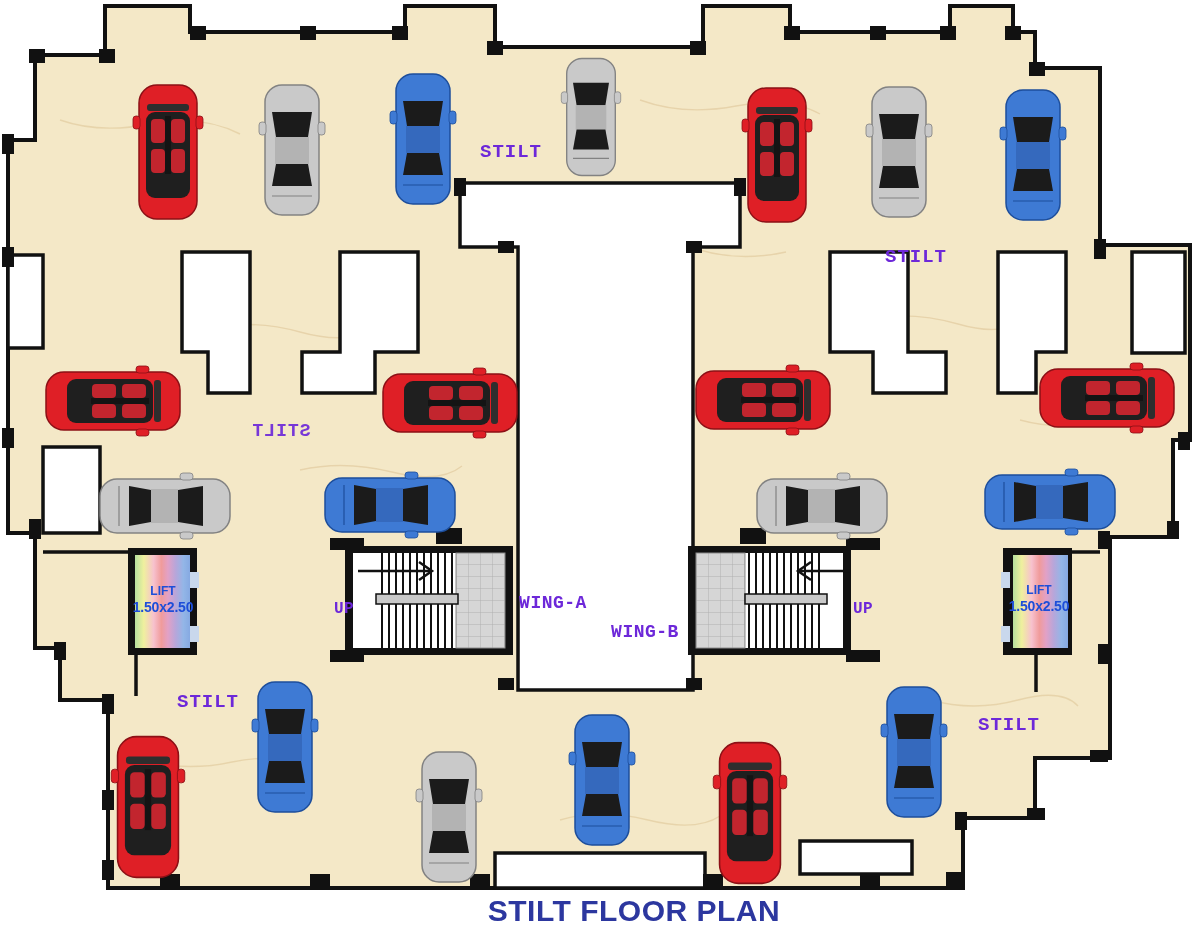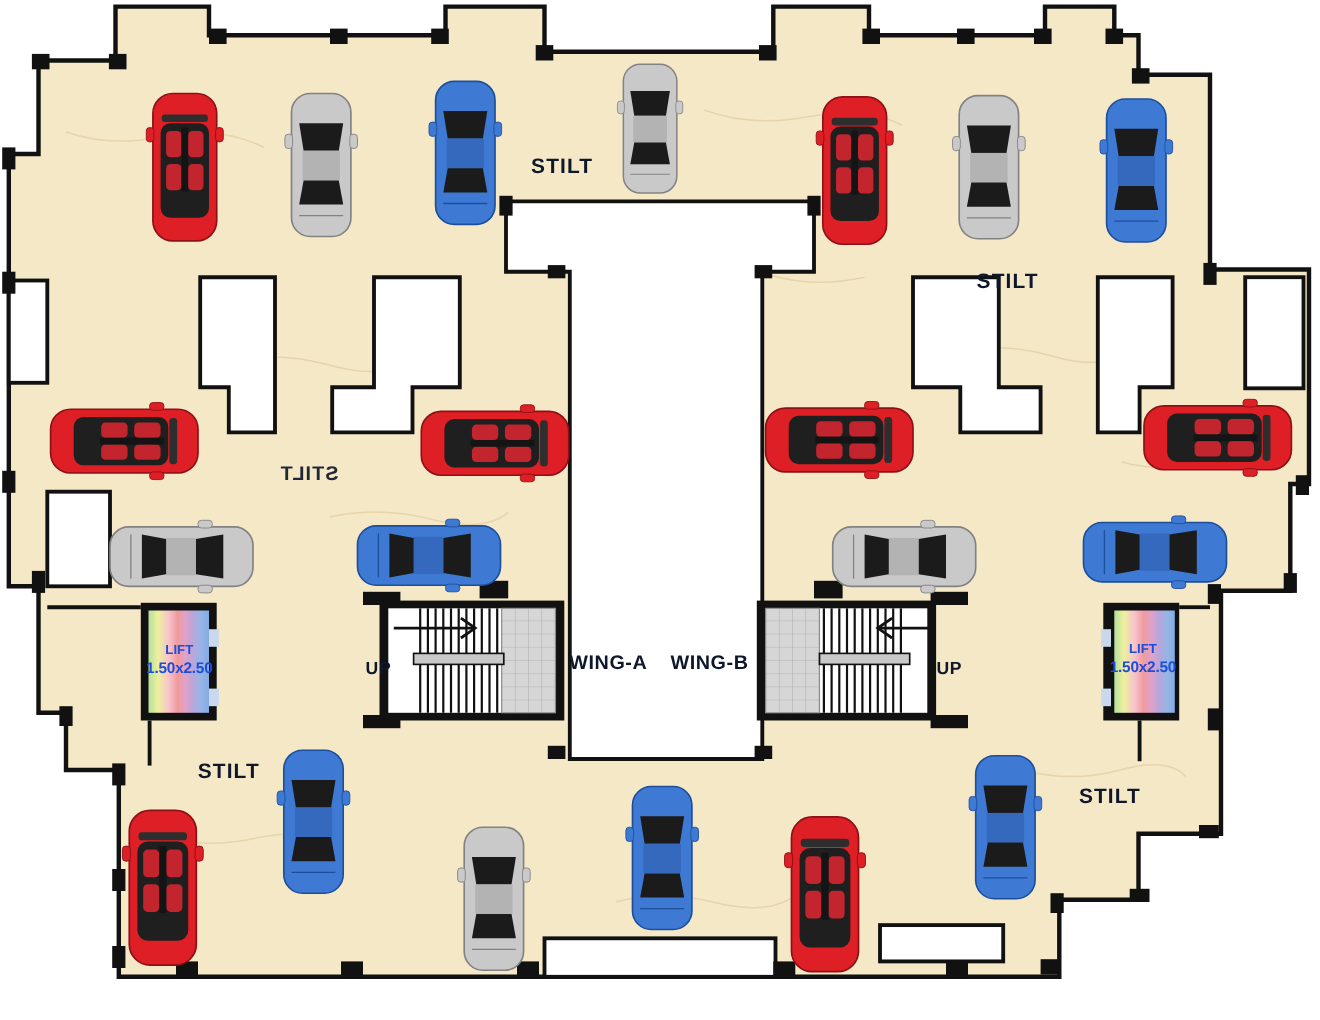--- a/index.html
+++ b/index.html
@@ -3,22 +3,22 @@
 <meta charset="utf-8">
 <style>
   html,body{margin:0;padding:0;background:#ffffff;}
   #stage{
     position:relative;width:1200px;height:927px;background:#ffffff;overflow:hidden;
     font-family:"Liberation Sans", sans-serif;
   }
   #plan-svg{position:absolute;left:0;top:0;}
   .label{
     position:absolute;transform:translate(-50%,-50%);
-    color:#0f172a;font-weight:bold;white-space:nowrap;
-    -webkit-user-select:none;user-select:none;
+    color:#6d28d9;font-weight:bold;white-space:nowrap;
+    -webkit-user-select:none;user-select:none;font-family:Liberation Mono, monospace;
   }
   .stilt{font-size:19px;letter-spacing:1px;}
   .stilt-mirror{font-size:18px;letter-spacing:1px;transform:translate(-50%,-50%) scaleX(-1);opacity:.92;}
   .up{font-size:16px;letter-spacing:.5px;margin-top:38px;}
   .wing{font-size:18px;letter-spacing:.5px;}
   .lift-label{
     position:absolute;transform:translate(-50%,-50%);text-align:center;
     color:#1d4ed8;font-weight:bold;line-height:1.25;
   }
   .lift-label .l1{font-size:12px;display:block;}
@@ -428,24 +428,25 @@
   <div class="label stilt" style="left:511px;top:152px;">STILT</div>
   <div class="label stilt" style="left:916px;top:257px;">STILT</div>
   <div class="label stilt-mirror label" style="left:281px;top:431px;">STILT</div>
   <div class="label stilt" style="left:208px;top:702px;">STILT</div>
   <div class="label stilt" style="left:1009px;top:725px;">STILT</div>
 
   <div class="label up" style="left:344px;top:571px;">UP</div>
   <div class="label up" style="left:863px;top:571px;">UP</div>
 
   <div class="label wing" style="left:553px;top:603px;">WING-A</div>
-  <div class="label wing" style="left:645px;top:603px;">WING-B</div>
+  <div class="label wing" style="left:645px;top:632px;">WING-B</div>
 
   <div class="lift-label" style="left:163px;top:600px;">
     <span class="l1">LIFT</span>
     <span class="l2">1.50x2.50</span>
   </div>
   <div class="lift-label" style="left:1039px;top:599px;">
     <span class="l1">LIFT</span>
     <span class="l2">1.50x2.50</span>
   </div>
 
+  <div class="title" style="left:634px;top:911px;">STILT FLOOR PLAN</div>
 </div>
 
 </body></html>

